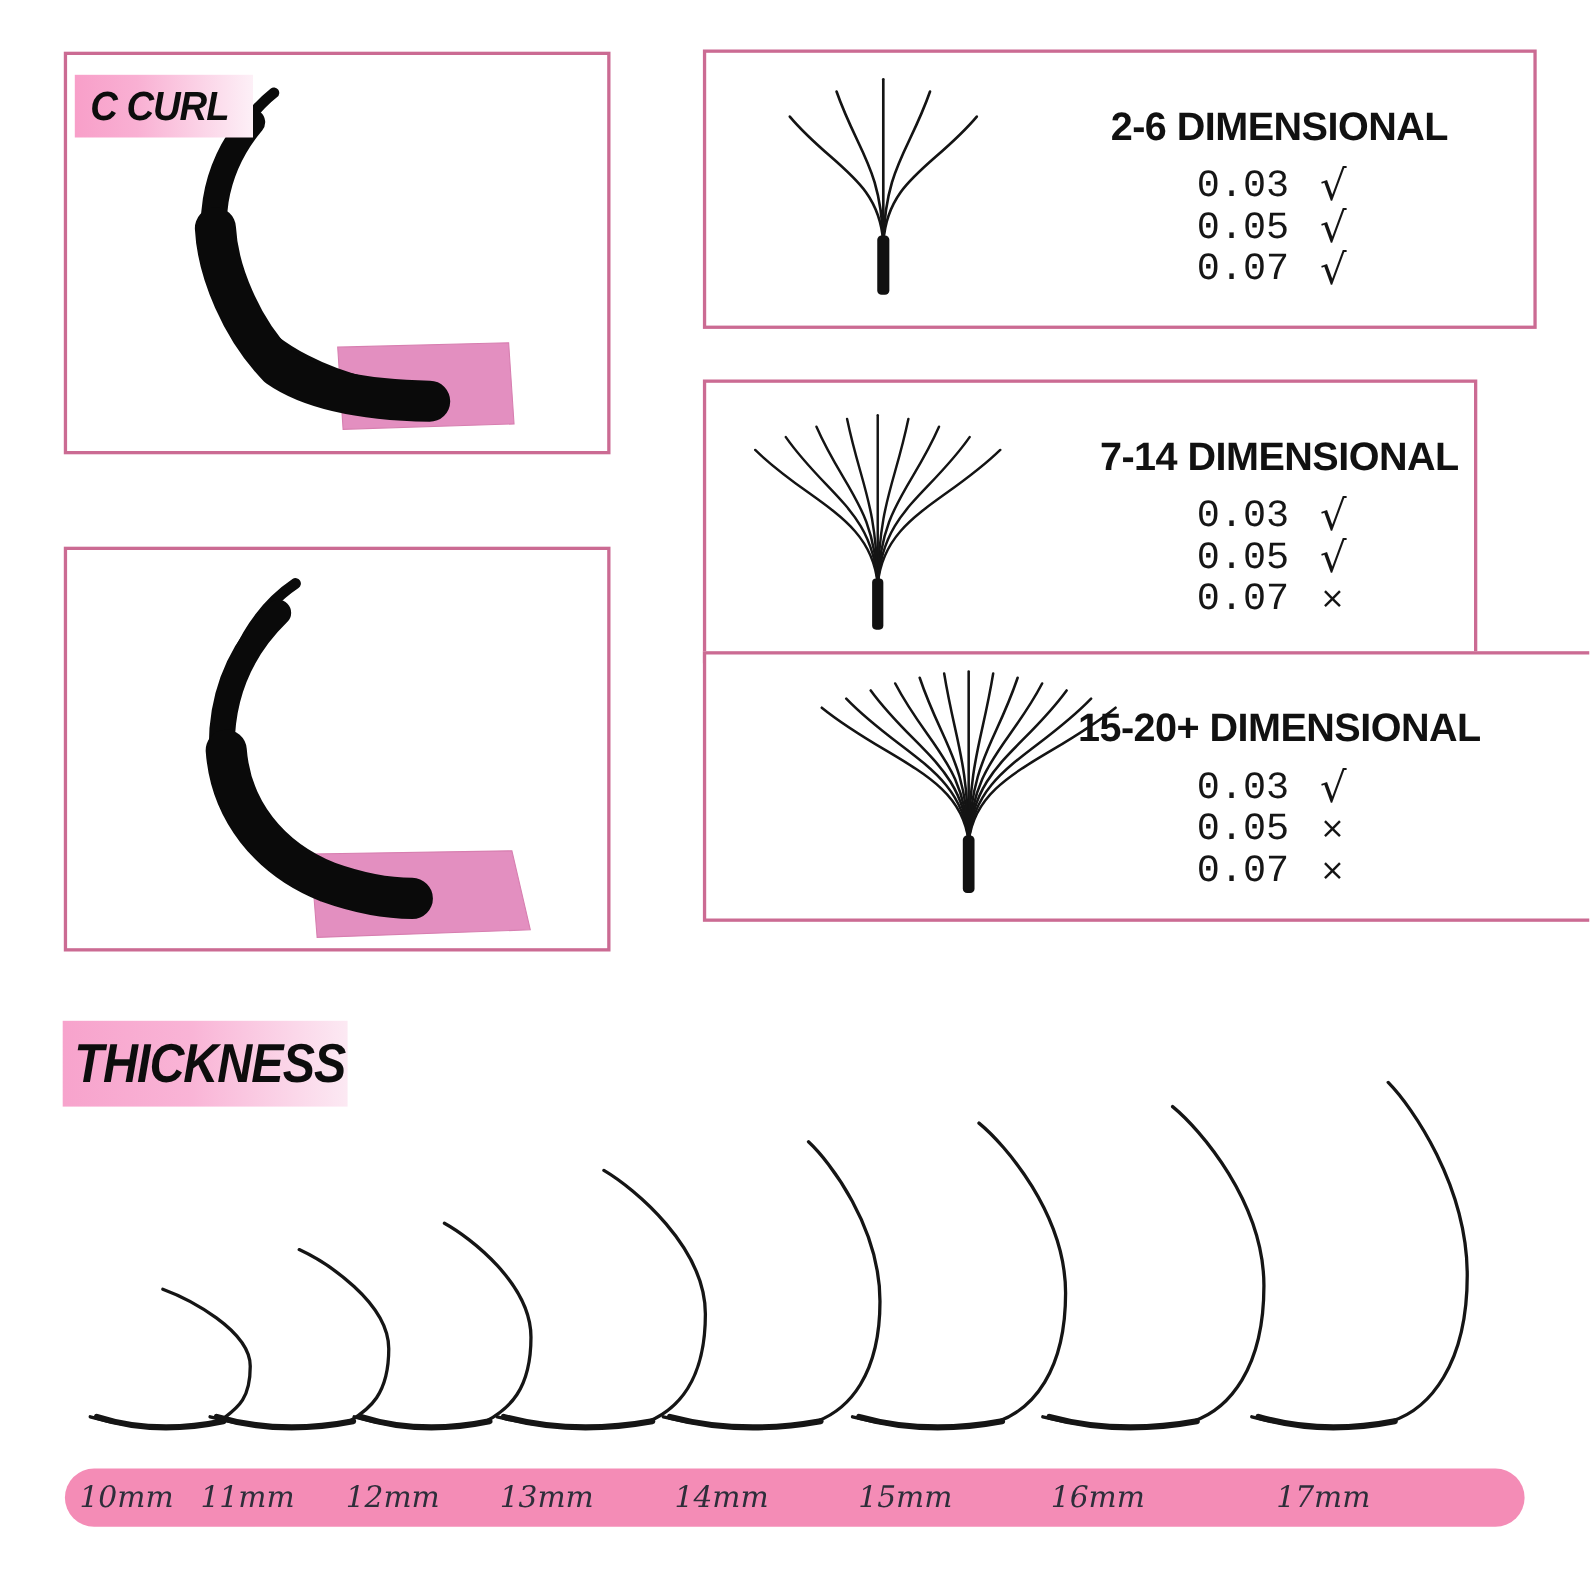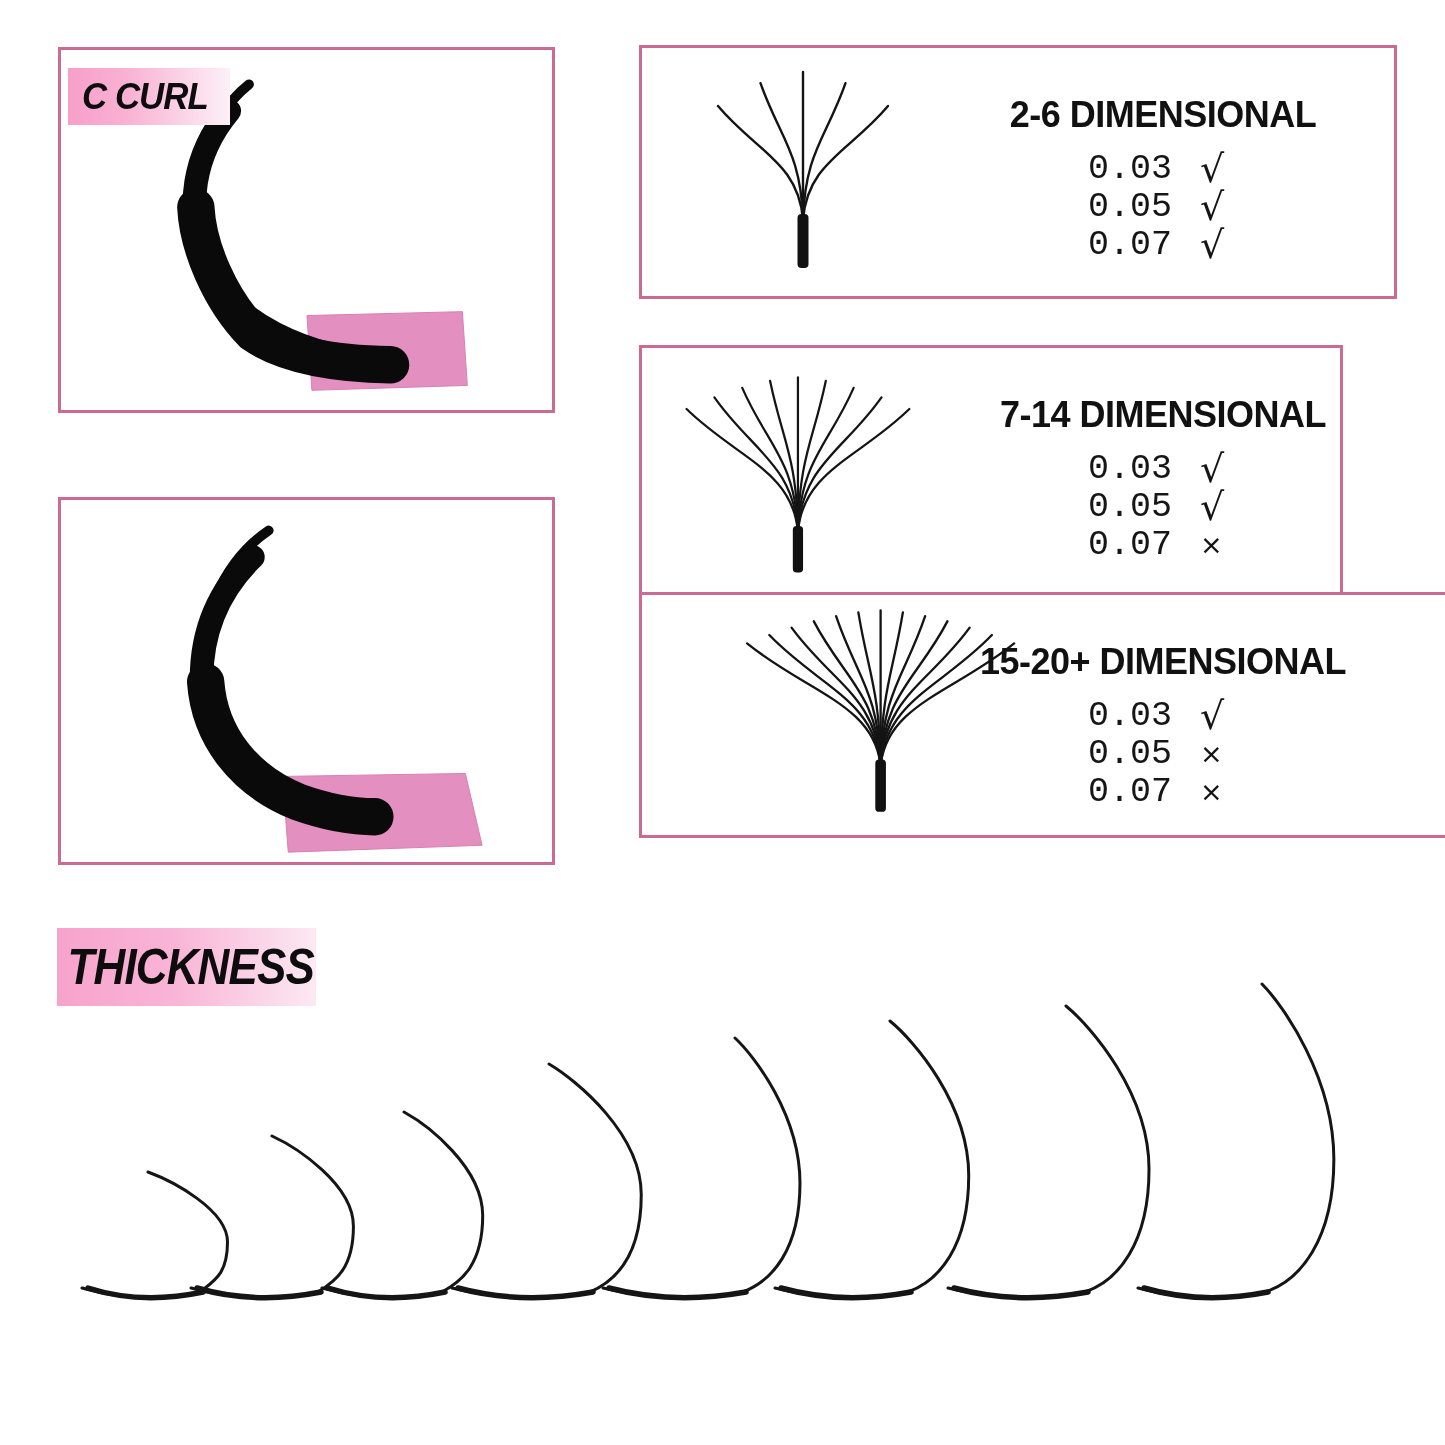--- a/index.html
+++ b/index.html
@@ -200,14 +200,24 @@
       <path d="M 735 1038 C 754.494 1056.13, 799.98 1115.7, 799.98 1183.04 C 799.98 1250.3799999999999, 771.49 1281, 743 1292 Q 673 1305 603 1288" fill="none" stroke="#151515" stroke-width="3" stroke-linecap="round"></path>
       <path d="M 746 1292 Q 673 1305 609 1288" fill="none" stroke="#151515" stroke-width="5.5" stroke-linecap="round"></path>
       <path d="M 890 1021 C 913.616 1040.32, 968.72 1103.8, 968.72 1175.56 C 968.72 1247.32, 938.36 1281, 908 1292 Q 841.5 1305 775 1288" fill="none" stroke="#151515" stroke-width="3" stroke-linecap="round"></path>
       <path d="M 911 1292 Q 841.5 1305 781 1288" fill="none" stroke="#151515" stroke-width="5.5" stroke-linecap="round"></path>
       <path d="M 1066 1006 C 1090.906 1026.37, 1149.02 1093.3, 1149.02 1168.96 C 1149.02 1244.6200000000001, 1117.01 1281, 1085 1292 Q 1016.5 1305 948 1288" fill="none" stroke="#151515" stroke-width="3" stroke-linecap="round"></path>
       <path d="M 1088 1292 Q 1016.5 1305 954 1288" fill="none" stroke="#151515" stroke-width="5.5" stroke-linecap="round"></path>
       <path d="M 1262 984 C 1283.558 1005.91, 1333.86 1077.8999999999999, 1333.86 1159.28 C 1333.86 1240.66, 1299.4299999999998 1281, 1265 1292 Q 1201.5 1305 1138 1288" fill="none" stroke="#151515" stroke-width="3" stroke-linecap="round"></path>
       <path d="M 1268 1292 Q 1201.5 1305 1144 1288" fill="none" stroke="#151515" stroke-width="5.5" stroke-linecap="round"></path>
     </svg>
 
+  <div class="length-bar" id="length-bar">
+      <span class="length-label" style="left: 56px;">10mm</span>
+      <span class="length-label" style="left: 166px;">11mm</span>
+      <span class="length-label" style="left: 298px;">12mm</span>
+      <span class="length-label" style="left: 438px;">13mm</span>
+      <span class="length-label" style="left: 597px;">14mm</span>
+      <span class="length-label" style="left: 764px;">15mm</span>
+      <span class="length-label" style="left: 939px;">16mm</span>
+      <span class="length-label" style="left: 1144px;">17mm</span>
+    </div>
 
 </div>
 
 </body></html>

